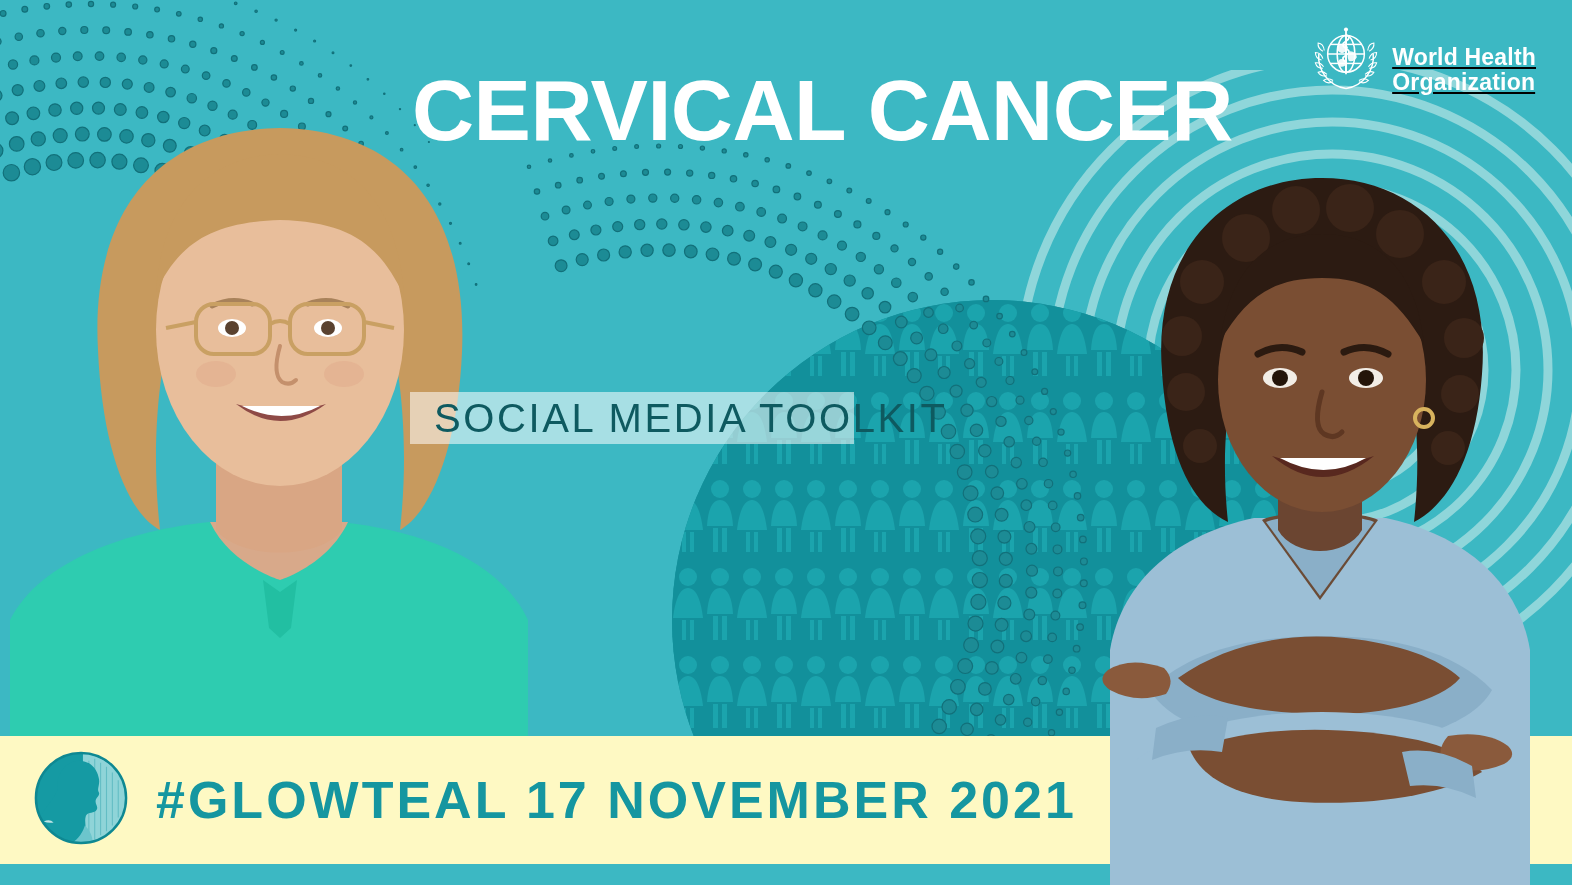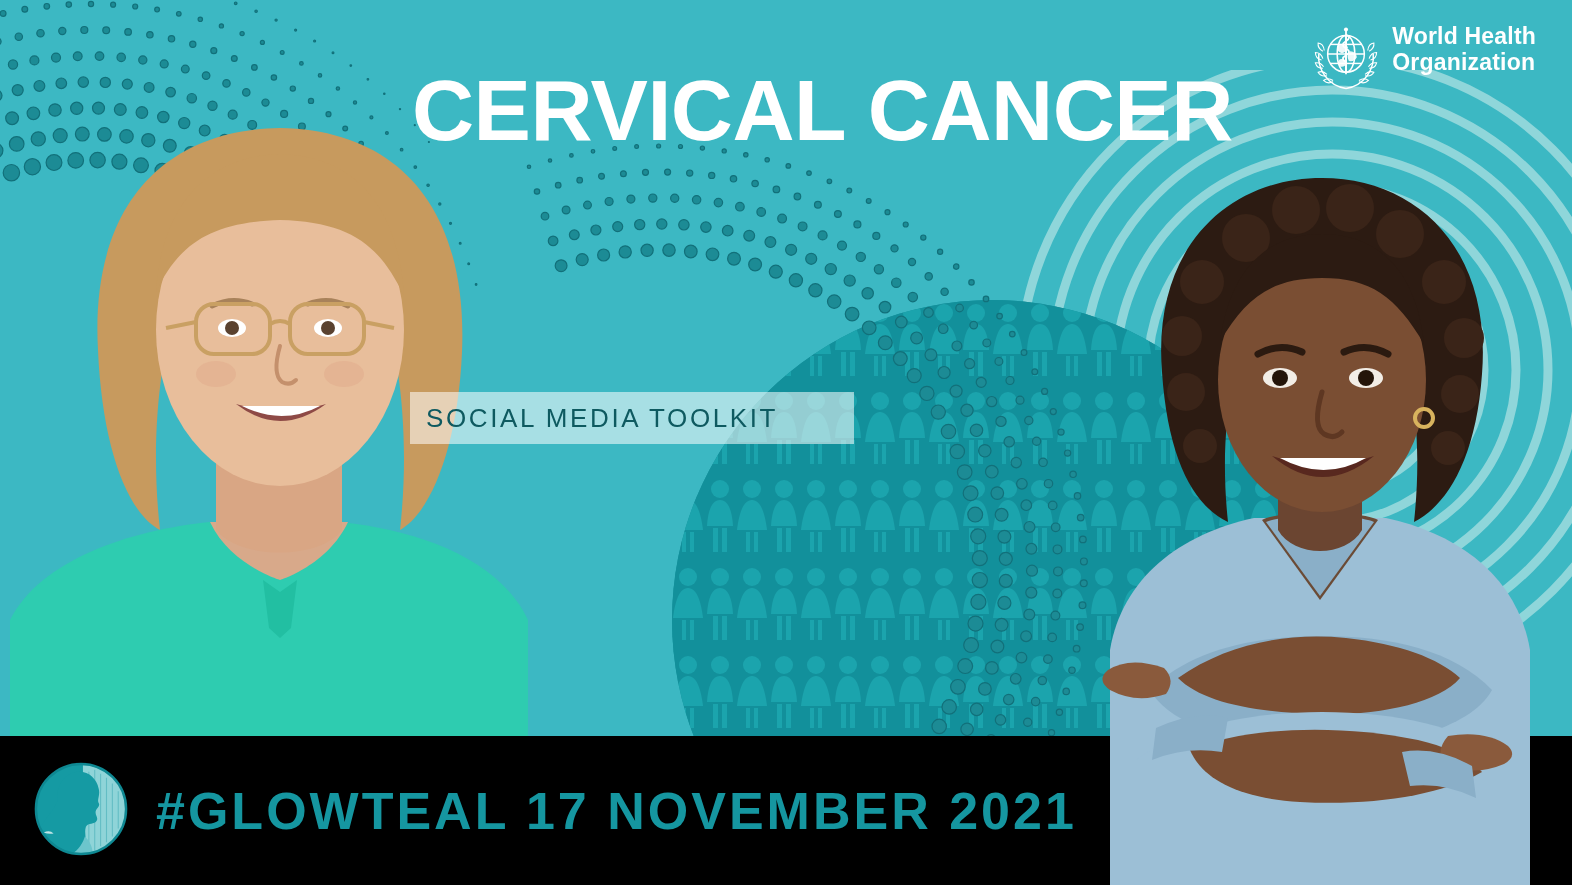--- a/index.html
+++ b/index.html
@@ -55,39 +55,39 @@
   .hl2{font-size:100px;display:block;white-space:nowrap;margin-top:-6px;}
   .hl3{font-size:100px;display:block;white-space:nowrap;margin-top:-6px;}
 
   
   .subtitle-band{
     position:absolute;left:410px;top:392px;width:444px;height:52px;
     background:rgba(255,255,255,0.55);
     display:flex;align-items:center;
   }
   .subtitle-text{
-    font-size:26px;letter-spacing:2.6px;color:#0E5A60;
-    font-weight:normal;padding-left:16px;white-space:nowrap;
+    font-size:40px;letter-spacing:2.6px;color:#0E5A60;
+    font-weight:normal;padding-left:24px;white-space:nowrap;
     font-family:"Liberation Sans", sans-serif;
   }
 
   
   .who-logo{
     position:absolute;right:36px;top:24px;
-    display:flex;align-items:flex-start;gap:12px;
+    display:flex;align-items:flex-end;gap:12px;text-decoration:underline;
   }
   .who-text{
     color:#ffffff;font-weight:bold;font-size:23px;line-height:1.12;
     font-family:"Liberation Sans", sans-serif;letter-spacing:0.2px;
   }
 
   
   .bottom-bar{
-    position:absolute;left:0;top:736px;width:1572px;height:149px;
-    background:#000000;display:flex;align-items:center;text-align:center;
+    position:absolute;left:0;top:736px;width:1572px;height:128px;
+    background:#fef9c3;display:flex;align-items:center;text-align:center;
   }
   .glowteal-globe{margin-left:32px;flex:0 0 auto;}
   .bottom-text{
     margin-left:26px;color:#1596A0;font-weight:bold;font-size:52px;
     letter-spacing:3px;white-space:nowrap;
     font-family:"Liberation Sans", sans-serif;
   }
 
   
   #photo-right{z-index:30;}

